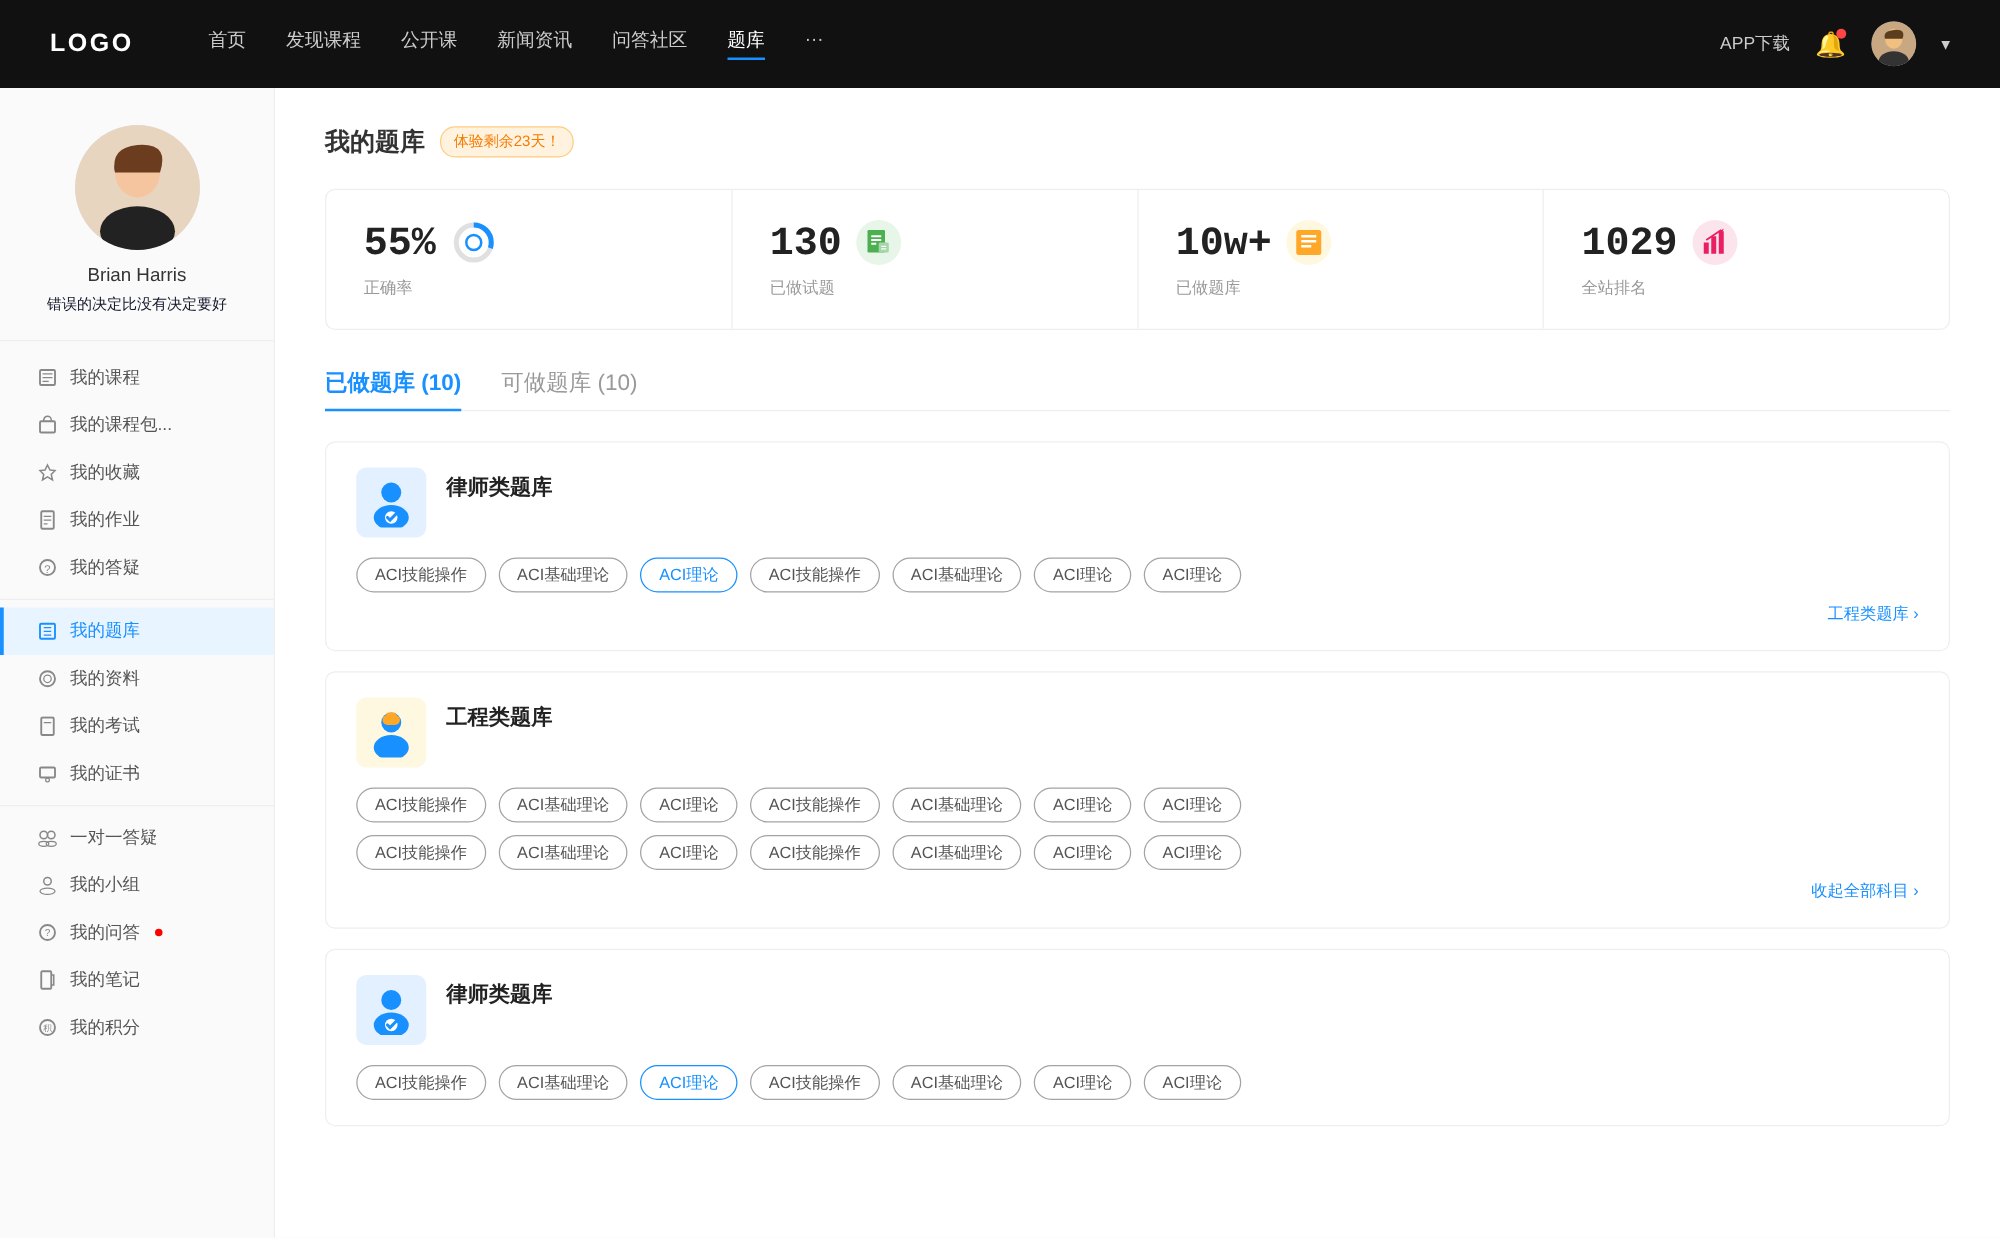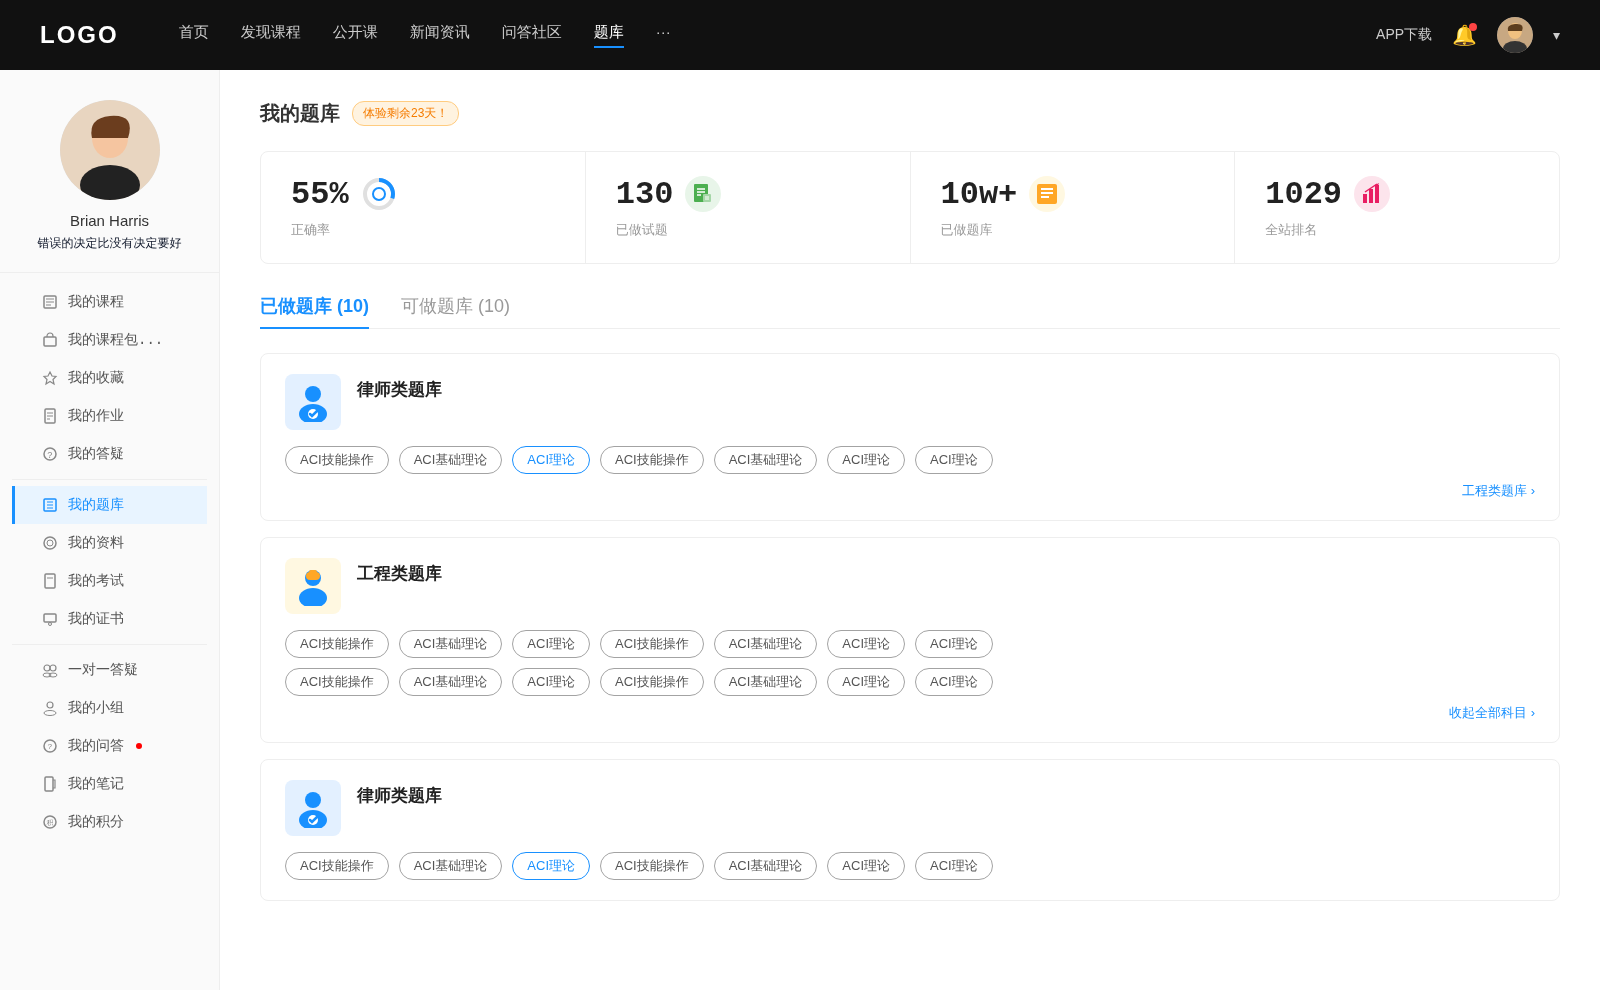--- a/index.html
+++ b/index.html
@@ -11,21 +11,21 @@
       height: 70px;
       display: flex;
       align-items: center;
       padding: 0 40px;
       position: fixed;
       top: 0; left: 0; right: 0;
       z-index: 100;
     }
     .navbar-logo {
       color: white;
-      font-size: 24px;
+      font-size: 20px;
       font-weight: bold;
       letter-spacing: 2px;
       margin-right: 60px;
     }
     .navbar-nav {
       display: flex;
       gap: 32px;
       flex: 1;
     }
     .navbar-nav a {
@@ -103,22 +103,21 @@
       font-size: 15px;
       font-weight: 500;
       color: #333;
       margin-bottom: 6px;
     }
     .sidebar-motto {
       font-size: 12px;
       color: #0f172a;
     }
     .sidebar-menu {
-      padding: 10px 12px;
-      font-family: Liberation Mono, monospace;
+      padding: 10px 0;
     }
     .sidebar-item {
       display: flex;
       align-items: center;
       padding: 10px 30px;
       font-size: 14px;
       color: #555;
       cursor: pointer;
       position: relative;
       gap: 10px;

